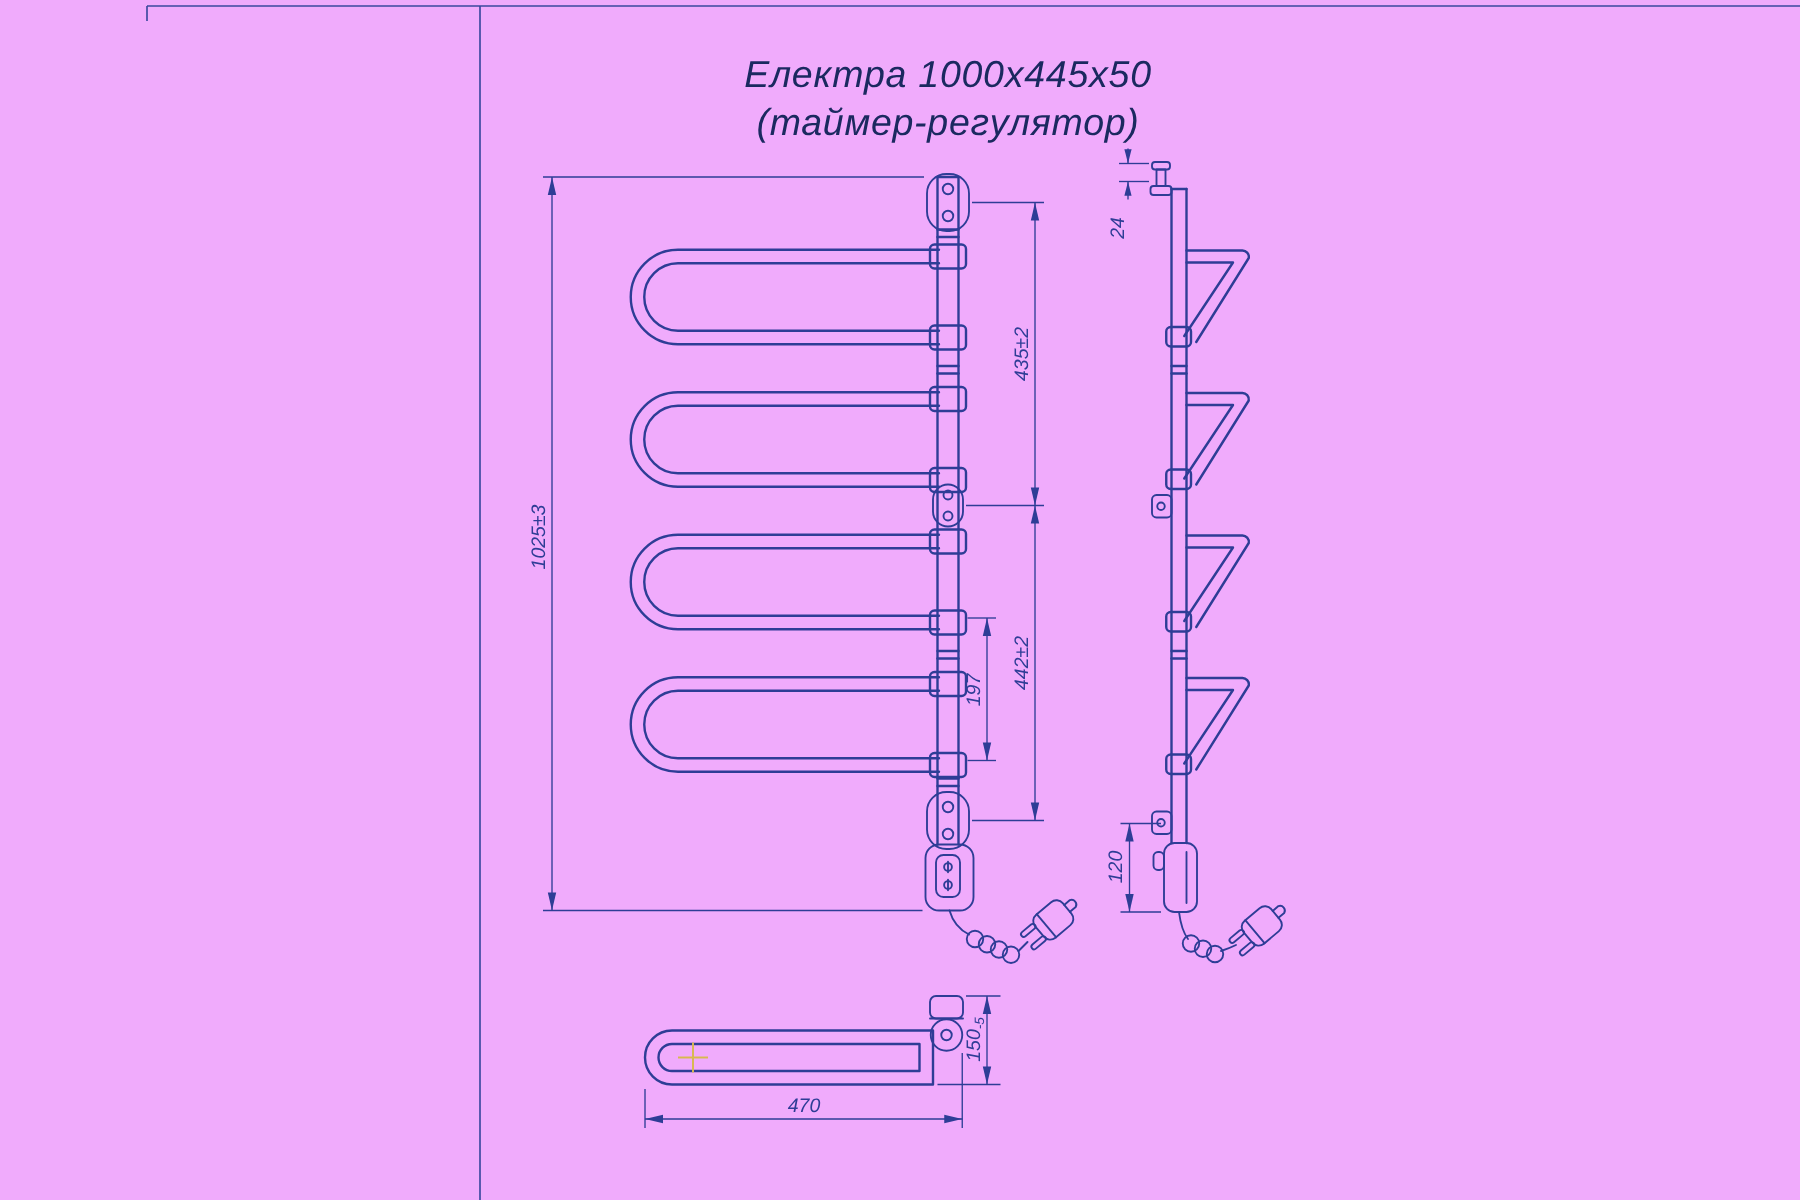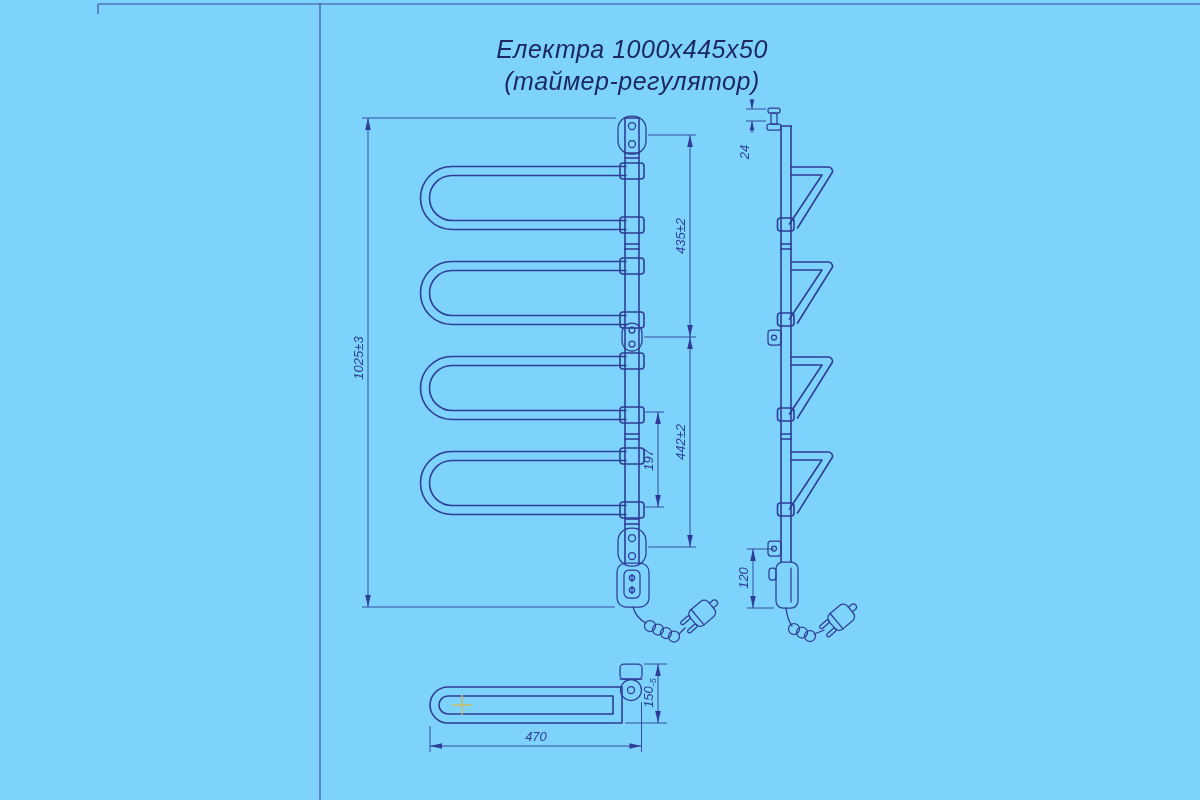--- a/index.html
+++ b/index.html
@@ -1,16 +1,16 @@
 <!DOCTYPE html>
 <html><head>
 <meta charset="utf-8">
 <style>
   html,body{margin:0;padding:0;background:#ffffff;}
-  .sheet{position:relative;width:1200px;height:800px;background:#7dd3fc;overflow:hidden;
+  .sheet{position:relative;width:1200px;height:800px;background:#f0abfc;overflow:hidden;
          font-family:"Liberation Sans",sans-serif;}
   svg{display:block;}
   .s-main{stroke:#2e3d96;stroke-width:1.6;fill:none;stroke-linecap:round;stroke-linejoin:round;}
   .s-med{stroke:#2e3d96;stroke-width:1.25;fill:none;stroke-linecap:round;stroke-linejoin:round;}
   .s-dim{stroke:#2e3d96;stroke-width:0.9;fill:none;stroke-linecap:butt;}
   .s-frame{stroke:#3a489e;stroke-width:1.1;fill:none;}
   .s-mark{stroke:#d8b94e;stroke-width:1.3;fill:none;}
   .t-dim{font-style:italic;font-size:13px;fill:#2e3d96;}
   .t-dim-sub{font-style:italic;font-size:9px;fill:#2e3d96;}
   .t-title{font-style:italic;font-size:25px;fill:#1b2960;letter-spacing:0.5px;}

